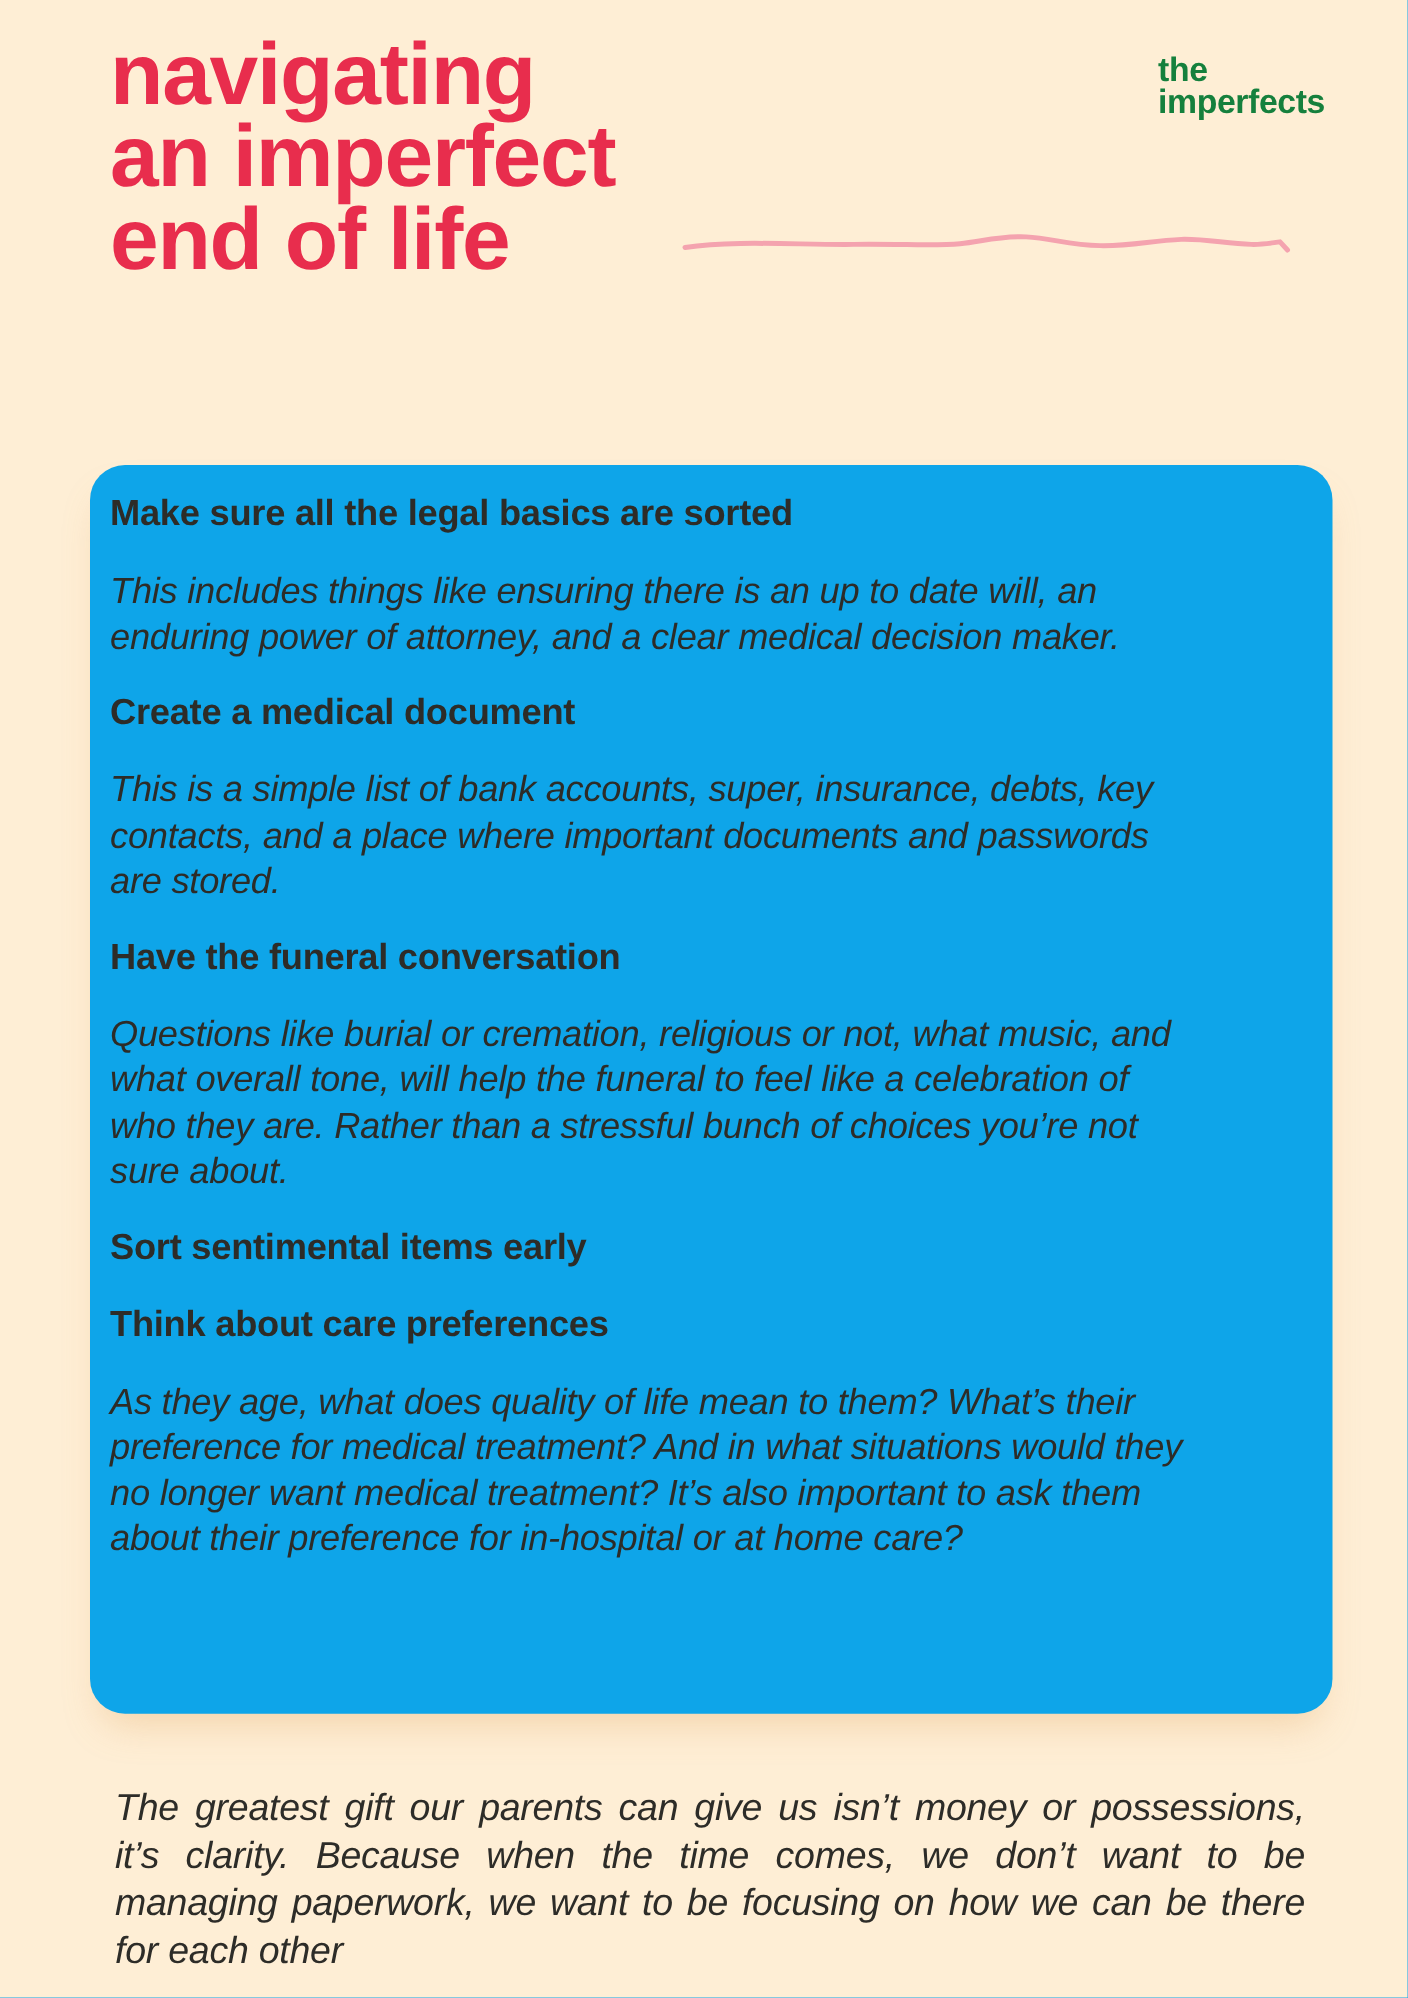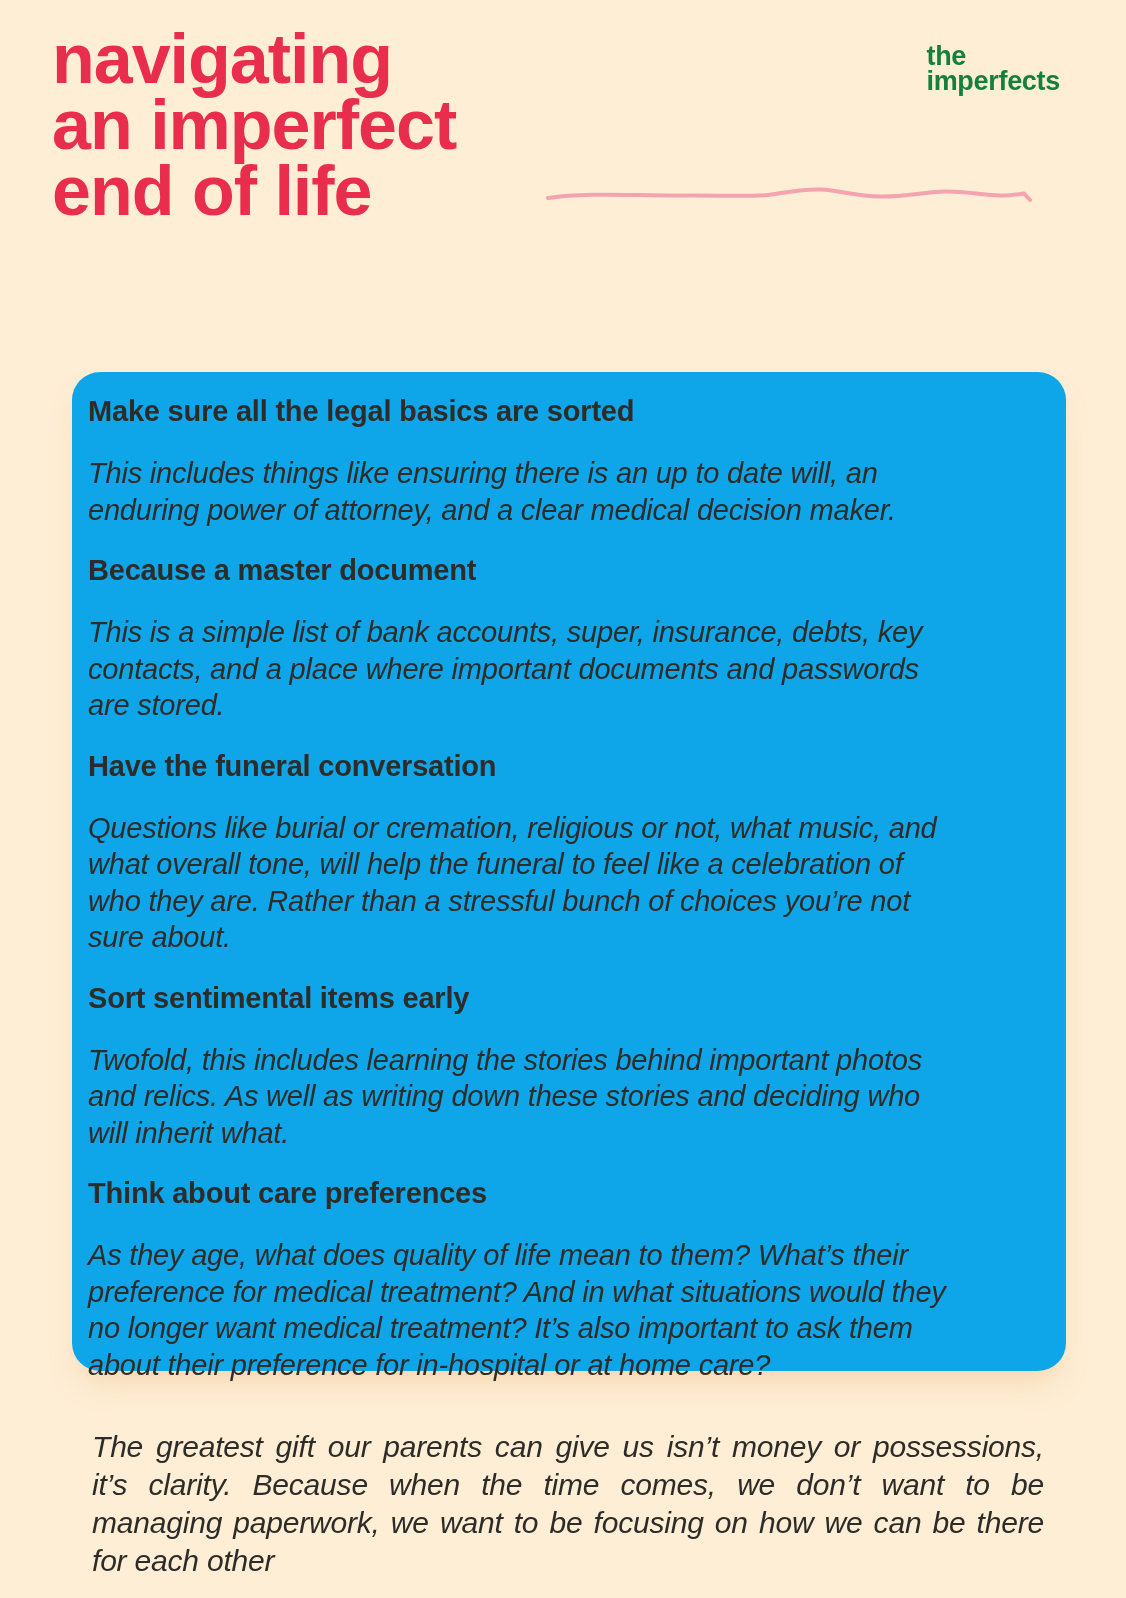--- a/index.html
+++ b/index.html
@@ -15,21 +15,21 @@
     overflow: hidden;
     position: relative;
   }
   .poster {
     position: relative;
     width: 1126px;
     height: 1598px;
   }
   .page-title {
     margin: 0;
-    padding: 26px 0 0 52px;
+    padding: 26px 0 0 88px;
     font-size: 70px;
     line-height: 66px;
     font-weight: 700;
     letter-spacing: -1px;
     color: #E82D4D;
   }
   .page-title span { display: block; }
   .brand-logo {
     position: absolute;
     top: 44px;
@@ -126,37 +126,34 @@
   </svg>
 
 
   <section class="card">
     <div class="item">
       <h3>Make sure all the legal basics are sorted</h3>
       <p>This includes things like ensuring there is an up to date will, an
 enduring power of attorney, and a clear medical decision maker.</p>
     </div>
     <div class="item">
-      <h3>Because a master document</h3>
+      <h3>Create a medical document</h3>
       <p>This is a simple list of bank accounts, super, insurance, debts, key
 contacts, and a place where important documents and passwords
 are stored.</p>
     </div>
     <div class="item">
       <h3>Have the funeral conversation</h3>
       <p>Questions like burial or cremation, religious or not, what music, and
 what overall tone, will help the funeral to feel like a celebration of
 who they are. Rather than a stressful bunch of choices you’re not
 sure about.</p>
     </div>
     <div class="item">
       <h3>Sort sentimental items early</h3>
-      <p>Twofold, this includes learning the stories behind important photos
-and relics. As well as writing down these stories and deciding who
-will inherit what.</p>
     </div>
     <div class="item">
       <h3>Think about care preferences</h3>
       <p>As they age, what does quality of life mean to them? What’s their
 preference for medical treatment? And in what situations would they
 no longer want medical treatment? It’s also important to ask them
 about their preference for in-hospital or at home care?</p>
     </div>
   </section>
 

